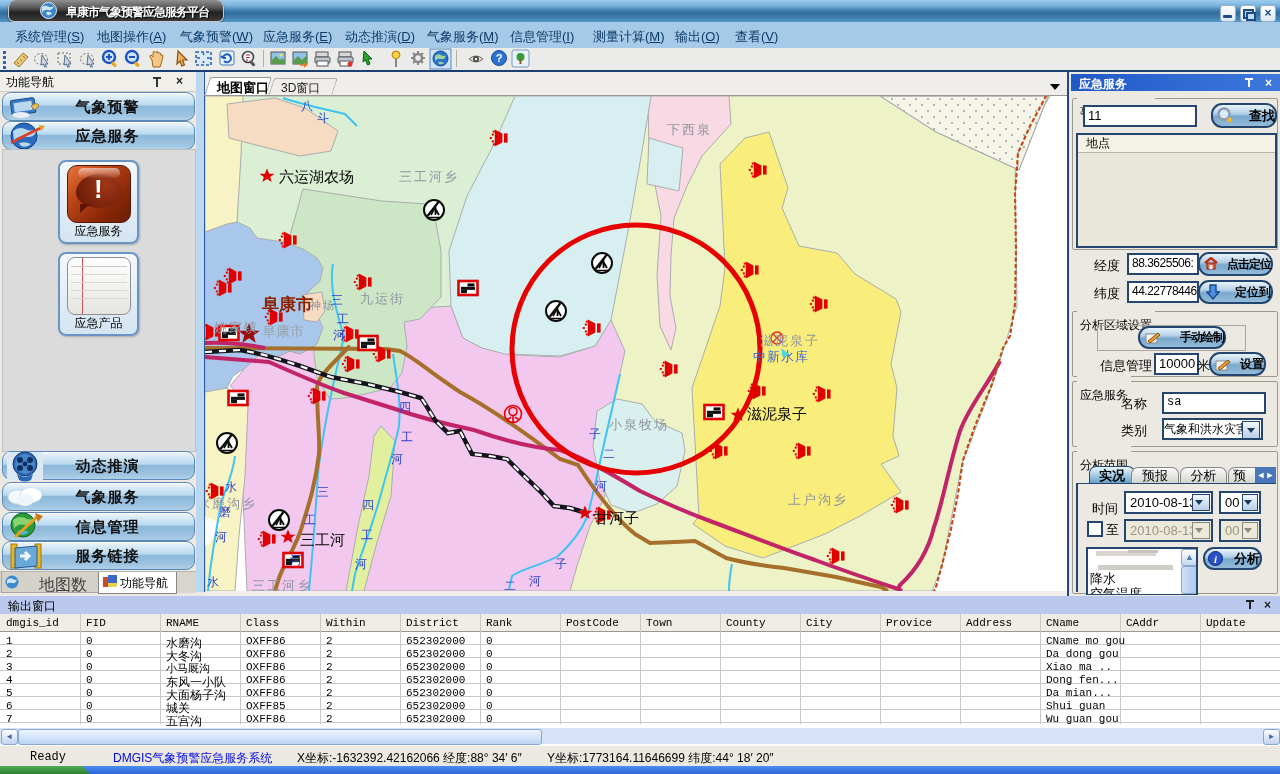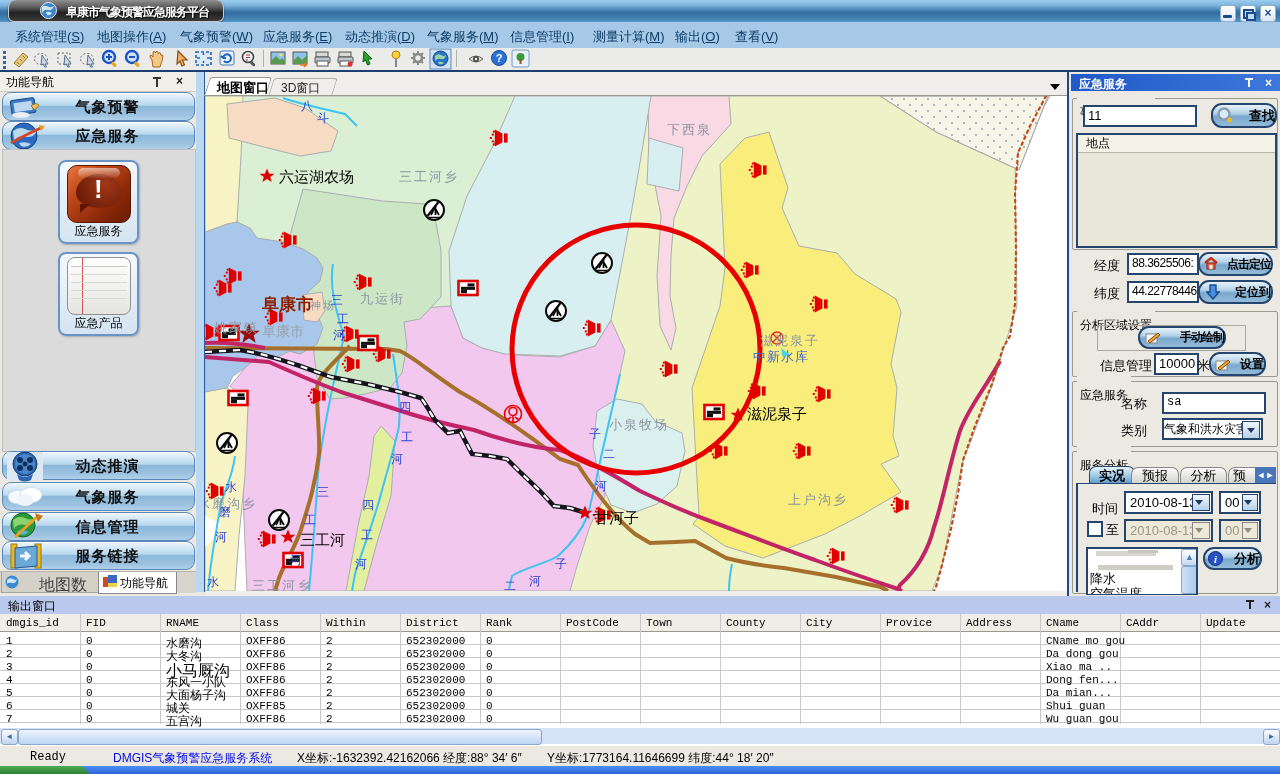--- a/index.html
+++ b/index.html
@@ -520,21 +520,21 @@
     </div>
   <div class="abs" style="left:52px;top:323px;font-size:13px">名称</div>
   <div class="inp" style="left:93px;top:320px;width:97px;height:18px;font-family:'Liberation Mono',monospace;font-size:12px">sa</div>
   <div class="abs" style="left:52px;top:350px;font-size:13px">类别</div>
   <div class="abs" style="left:93px;top:346px;width:97px;height:18px;background:#fff;border:2px solid #24466e;font-size:12px;line-height:18px;overflow:hidden;white-space:nowrap">气象和洪水灾害
     <div class="abs" style="right:1px;top:1px;width:16px;height:16px;background:linear-gradient(#f0f6fc,#b8d0e8);border:1px solid #24466e">
         <div class="abs" style="left:4px;top:6px;width:0;height:0;border-left:4px solid transparent;border-right:4px solid transparent;border-top:5px solid #1c3a64"></div>
       </div>
   </div>
   <div class="grp" style="left:3px;top:379px;width:204px;height:141px">
-      <div class="lbl">服务分析</div>
+      <div class="lbl">分析范围</div>
     </div>
   <div class="abs" style="left:20px;top:394px;width:44px;height:17px;border:1px solid #24466e;border-bottom:none;border-radius:7px 7px 0 0;background:linear-gradient(#e8f4fc,#94c2e0 60%,#5e98c8);font-size:13px;font-weight:bold;text-align:center;line-height:17px">实况</div>
   <div class="abs" style="left:62px;top:395px;width:46px;height:16px;border:1px solid #888;border-bottom:none;border-radius:7px 7px 0 0;background:linear-gradient(#fcfcfc,#d0d0cc);font-size:13px;text-align:center;line-height:16px">预报</div>
   <div class="abs" style="left:111px;top:395px;width:45px;height:16px;border:1px solid #888;border-bottom:none;border-radius:7px 7px 0 0;background:linear-gradient(#fcfcfc,#d0d0cc);font-size:13px;text-align:center;line-height:16px">分析</div>
   <div class="abs" style="left:159px;top:395px;width:27px;height:16px;border:1px solid #888;border-bottom:none;border-radius:7px 0 0 0;background:linear-gradient(#fcfcfc,#d0d0cc);font-size:13px;line-height:16px;overflow:hidden"><span style="margin-left:4px">预案</span></div>
   <div class="abs" style="left:186px;top:395px;width:21px;height:16px;background:#4876b8;color:#fff;font-size:9px;line-height:16px;text-align:center">◄►</div>
   <div class="abs" style="left:7px;top:411px;width:2px;height:109px;background:#24466e"></div>
   <div class="abs" style="left:9px;top:411px;width:198px;height:1px;background:#24466e"></div>
   <div class="abs" style="left:23px;top:428px;font-size:13px">时间</div>
   <div class="abs" style="left:55px;top:419px;width:85px;height:19px;background:#fff;border:2px solid #24466e;font-size:13px;line-height:19px"><span style="margin-left:4px">2010-08-13</span>
@@ -609,21 +609,21 @@
       <span class="abs" style="left:166px;font-family:'Liberation Sans',sans-serif;font-size:12px">大冬沟</span>
       <span class="abs" style="left:246px">OXFF86</span>
       <span class="abs" style="left:326px">2</span>
       <span class="abs" style="left:406px">652302000</span>
       <span class="abs" style="left:486px">0</span>
       <span class="abs" style="left:1046px">Da dong gou</span>
     </div>
   <div class="abs" style="left:0;top:65px;width:1280px;height:13px;font-size:11px">
       <span class="abs" style="left:6px">3</span>
       <span class="abs" style="left:86px">0</span>
-      <span class="abs" style="left:166px;font-family:'Liberation Sans',sans-serif;font-size:16px">小马厩沟</span>
+      <span class="abs" style="left:166px;font-family:'Liberation Sans',sans-serif;font-size:11px">小马厩沟</span>
       <span class="abs" style="left:246px">OXFF86</span>
       <span class="abs" style="left:326px">2</span>
       <span class="abs" style="left:406px">652302000</span>
       <span class="abs" style="left:486px">0</span>
       <span class="abs" style="left:1046px">Xiao ma ..</span>
     </div>
   <div class="abs" style="left:0;top:78px;width:1280px;height:13px;font-size:11px">
       <span class="abs" style="left:6px">4</span>
       <span class="abs" style="left:86px">0</span>
       <span class="abs" style="left:166px;font-family:'Liberation Sans',sans-serif;font-size:12px">东风一小队</span>

